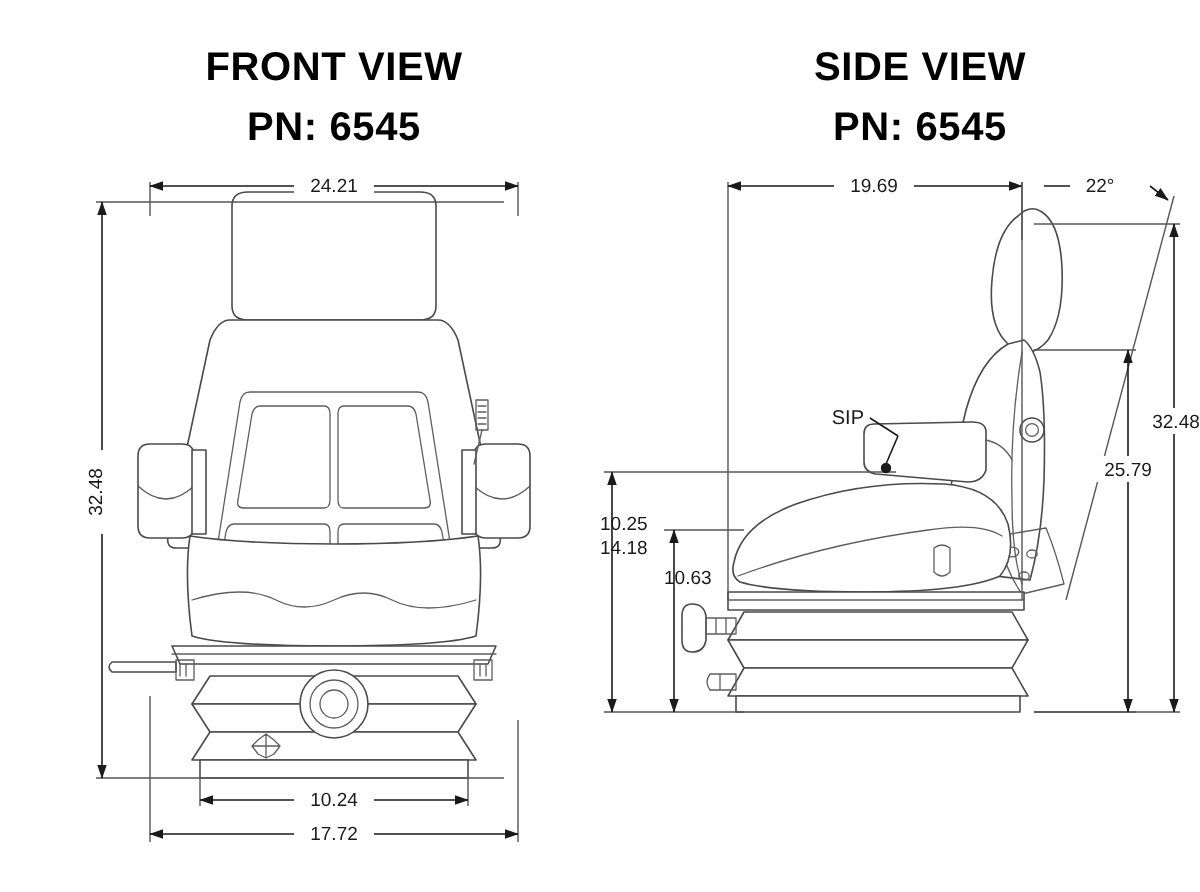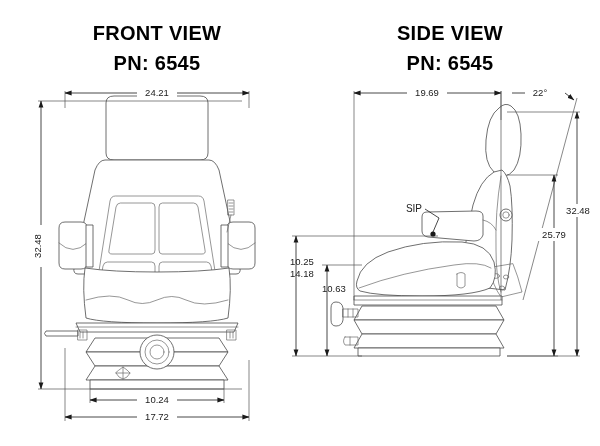--- a/index.html
+++ b/index.html
@@ -10,21 +10,21 @@
   body {
     width: 600px;
     height: 446px;
     font-family: "Liberation Sans", sans-serif;
     color: #000000;
     overflow: hidden;
     position: relative;
   }
   #drawing-root {
     position: absolute;
-    top: 0; left: 2px;
+    top: 0; left: 12px;
     width: 535px;
     height: 446px;
     border-radius: 27px;
   }
   svg.sheet {
     display: block;
     width: 600px;
     height: 446px;
   }
   .view-title {

